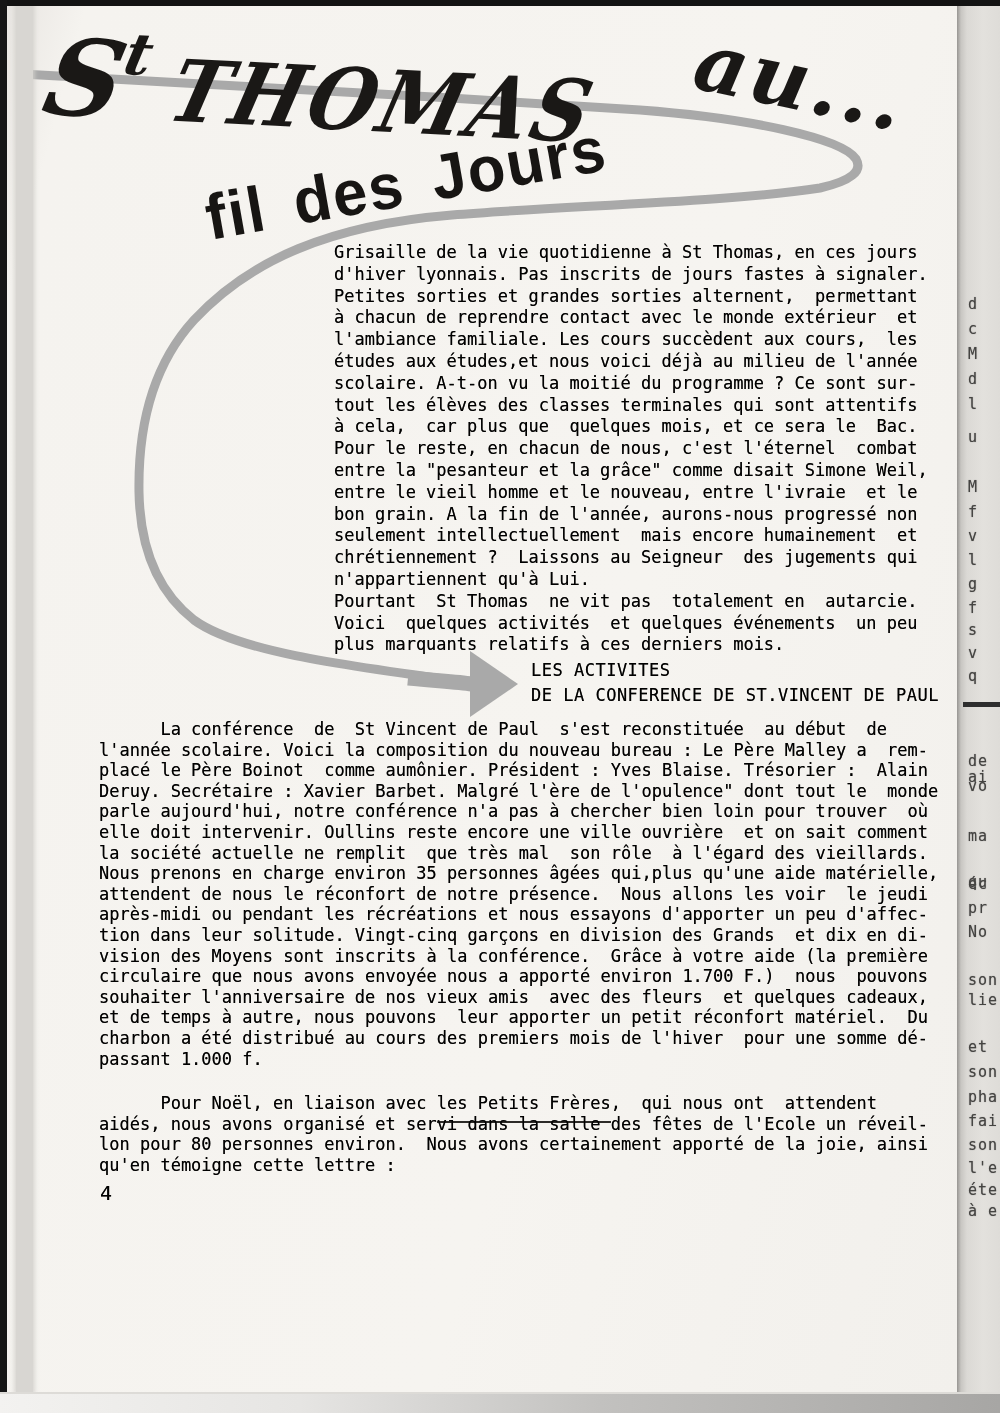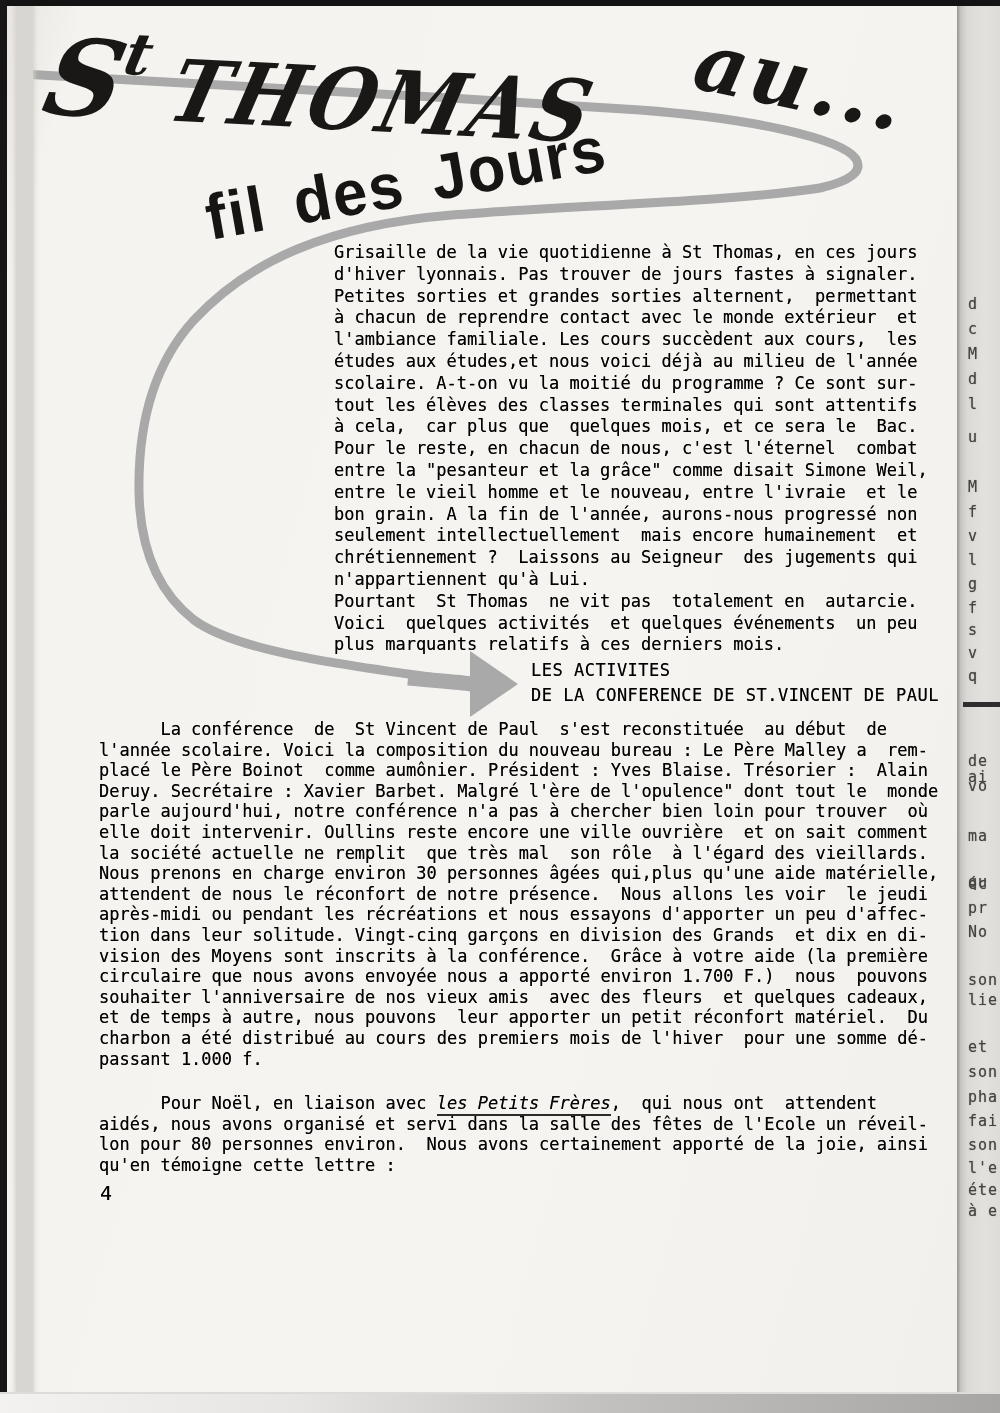--- a/index.html
+++ b/index.html
@@ -61,21 +61,21 @@
   
   .swoosh { position:absolute; left:0; top:0; }
   
   .tw { position:absolute; color:#000000; font-size:17px;
         text-shadow:0 0 .6px rgba(45,43,40,.75); }
   .tline { white-space:pre; }
   .intro   { left:334px; top:242px; line-height:21.8px; }
   .heading { left:531px; top:658px; line-height:25px; letter-spacing:.5px; }
   .act     { left:99px;  top:719px; line-height:20.6px; }
   .noel    { left:99px;  top:1093px; line-height:20.6px; }
-  .underl  { border-bottom:2px solid #2d2b28; padding-bottom:1px;font-style:italic; }
+  .underl  { border-bottom:2px solid #2d2b28; padding-bottom:8px; }
   .pagenum { left:100px; top:1181px; font-size:20px; }
 </style>
 </head>
 <body>
 
 <div class="scan">
 
   <div class="paper"></div>
 
   <svg class="swoosh" width="1000" height="760" viewBox="0 0 1000 760">
@@ -90,21 +90,21 @@
   <div class="masthead">
     <div class="title-row">
       <span class="tS">S</span><span class="tt">t</span><span class="tword">THOMAS</span>
     </div>
     <div class="tau">au...</div>
     <div class="fil">fil des Jours</div>
   </div>
 
   <div class="tw intro">
       <div class="tline">Grisaille de la vie quotidienne à St Thomas, en ces jours</div>
-      <div class="tline">d'hiver lyonnais. Pas trouver de jours fastes à signaler.</div>
+      <div class="tline">d'hiver lyonnais. Pas inscrits de jours fastes à signaler.</div>
       <div class="tline">Petites sorties et grandes sorties alternent,  permettant</div>
       <div class="tline">à chacun de reprendre contact avec le monde extérieur  et</div>
       <div class="tline">l'ambiance familiale. Les cours succèdent aux cours,  les</div>
       <div class="tline">études aux études,et nous voici déjà au milieu de l'année</div>
       <div class="tline">scolaire. A-t-on vu la moitié du programme ? Ce sont sur-</div>
       <div class="tline">tout les élèves des classes terminales qui sont attentifs</div>
       <div class="tline">à cela,  car plus que  quelques mois, et ce sera le  Bac.</div>
       <div class="tline">Pour le reste, en chacun de nous, c'est l'éternel  combat</div>
       <div class="tline">entre la "pesanteur et la grâce" comme disait Simone Weil,</div>
       <div class="tline">entre le vieil homme et le nouveau, entre l'ivraie  et le</div>
@@ -123,21 +123,21 @@
   </div>
 
   <div class="tw act">
       <div class="tline">      La conférence  de  St Vincent de Paul  s'est reconstituée  au début  de</div>
       <div class="tline">l'année scolaire. Voici la composition du nouveau bureau : Le Père Malley a  rem-</div>
       <div class="tline">placé le Père Boinot  comme aumônier. Président : Yves Blaise. Trésorier :  Alain</div>
       <div class="tline">Deruy. Secrétaire : Xavier Barbet. Malgré l'ère de l'opulence" dont tout le  monde</div>
       <div class="tline">parle aujourd'hui, notre conférence n'a pas à chercher bien loin pour trouver  où</div>
       <div class="tline">elle doit intervenir. Oullins reste encore une ville ouvrière  et on sait comment</div>
       <div class="tline">la société actuelle ne remplit  que très mal  son rôle  à l'égard des vieillards.</div>
-      <div class="tline">Nous prenons en charge environ 30 personnes âgées qui,plus qu'une aide matérielle,</div>
+      <div class="tline">Nous prenons en charge environ 35 personnes âgées qui,plus qu'une aide matérielle,</div>
       <div class="tline">attendent de nous le réconfort de notre présence.  Nous allons les voir  le jeudi</div>
       <div class="tline">après-midi ou pendant les récréations et nous essayons d'apporter un peu d'affec-</div>
       <div class="tline">tion dans leur solitude. Vingt-cinq garçons en division des Grands  et dix en di-</div>
       <div class="tline">vision des Moyens sont inscrits à la conférence.  Grâce à votre aide (la première</div>
       <div class="tline">circulaire que nous avons envoyée nous a apporté environ 1.700 F.)  nous  pouvons</div>
       <div class="tline">souhaiter l'anniversaire de nos vieux amis  avec des fleurs  et quelques cadeaux,</div>
       <div class="tline">et de temps à autre, nous pouvons  leur apporter un petit réconfort matériel.  Du</div>
       <div class="tline">charbon a été distribué au cours des premiers mois de l'hiver  pour une somme dé-</div>
       <div class="tline">passant 1.000 f.</div>
     </div>

